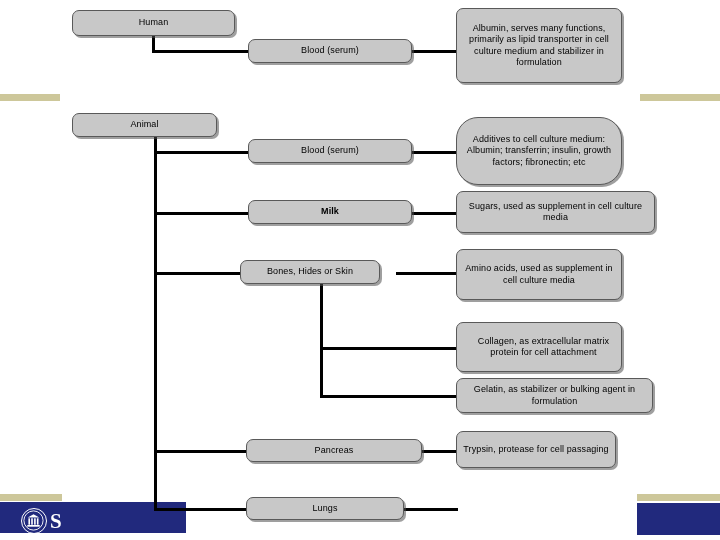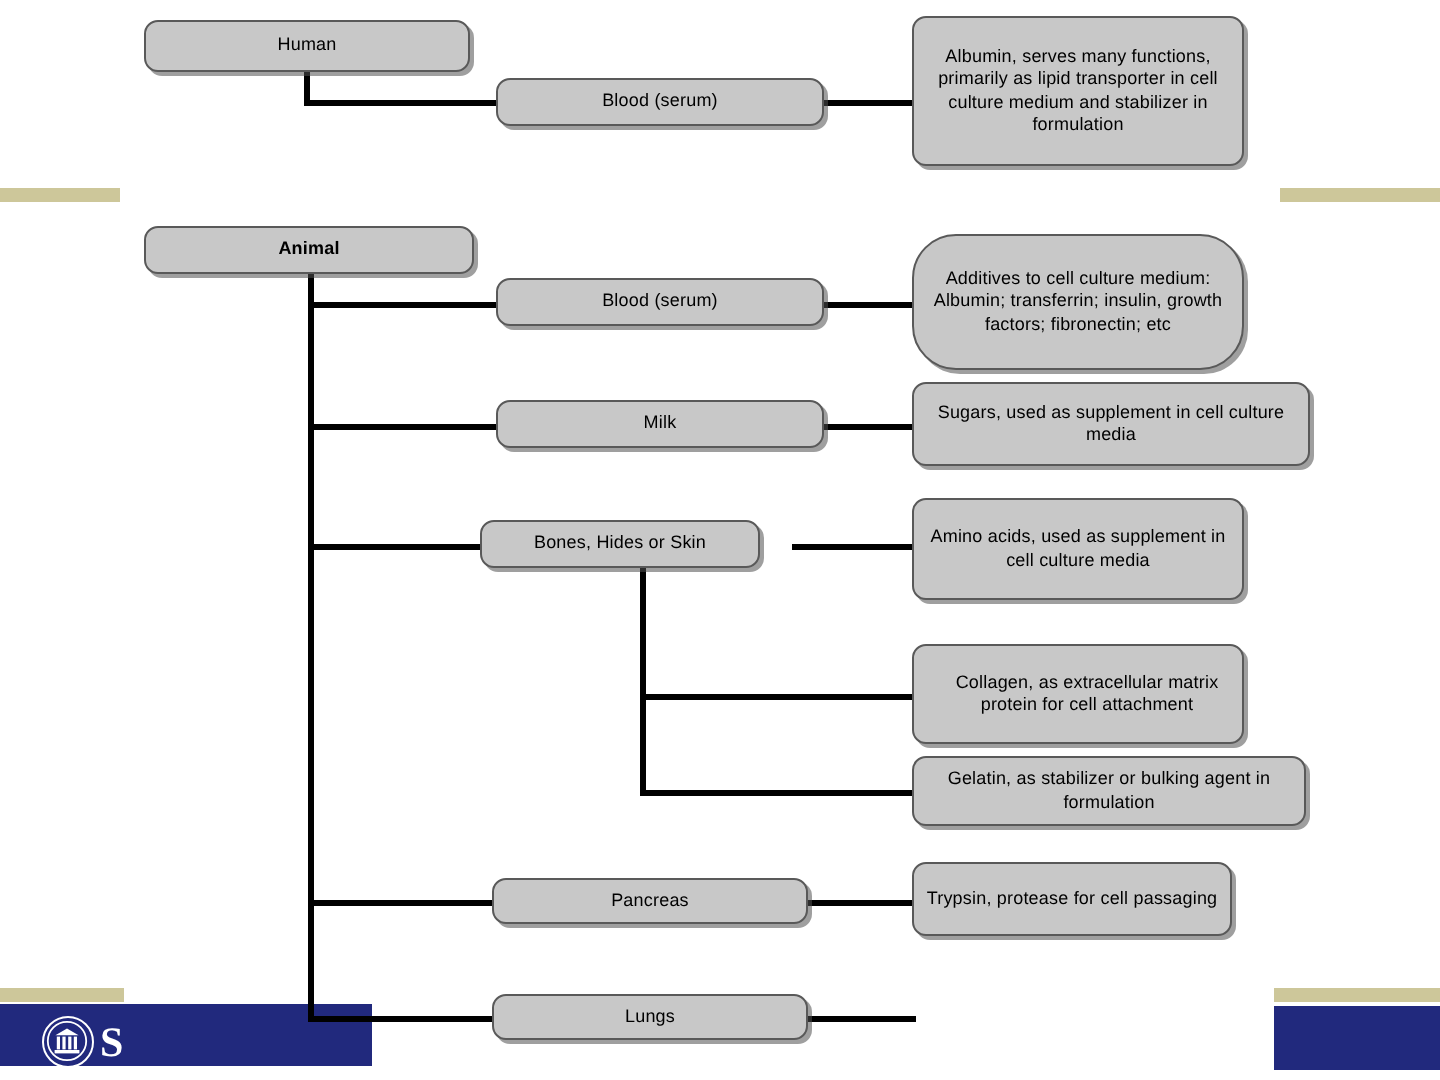--- a/index.html
+++ b/index.html
@@ -143,39 +143,39 @@
 
     <div class="ln ln-h" style="left:154px; top:508px; width:96px;"></div>
     <div class="ln ln-h" style="left:402px; top:508px; width:56px;"></div>
 
     <div class="node" style="left:72px; top:10px; width:163px; height:26px;">Human</div>
 
     <div class="node" style="left:248px; top:39px; width:164px; height:24px;">Blood (serum)</div>
 
     <div class="node" style="left:456px; top:8px; width:166px; height:75px;">Albumin, serves many functions, primarily as lipid transporter in cell culture medium and stabilizer in formulation</div>
 
-    <div class="node" style="left:72px; top:113px; width:165px; height:24px;font-weight:bold;">Animal</div>
+    <div class="node" style="left:72px; top:113px; width:145px; height:24px;">Animal</div>
 
     <div class="node" style="left:248px; top:139px; width:164px; height:24px;">Blood (serum)</div>
 
     <div class="node" style="left:456px; top:117px; width:166px; height:68px;border-radius:22px;">Additives to cell culture medium: Albumin; transferrin; insulin, growth factors; fibronectin; etc</div>
 
-    <div class="node" style="left:248px; top:200px; width:164px; height:24px;">Milk</div>
+    <div class="node" style="left:248px; top:200px; width:164px; height:24px;font-weight:bold;">Milk</div>
 
     <div class="node" style="left:456px; top:191px; width:199px; height:42px;">Sugars, used as supplement in cell culture media</div>
 
     <div class="node" style="left:240px; top:260px; width:140px; height:24px;">Bones, Hides or Skin</div>
 
     <div class="node" style="left:456px; top:249px; width:166px; height:51px;">Amino acids, used as supplement in cell culture media</div>
 
     <div class="node" style="left:456px; top:322px; width:166px; height:50px;padding-left:12px;">Collagen, as extracellular matrix protein for cell attachment</div>
 
     <div class="node" style="left:456px; top:378px; width:197px; height:35px;">Gelatin, as stabilizer or bulking agent in formulation</div>
 
-    <div class="node" style="left:246px; top:439px; width:158px; height:23px;">Pancreas</div>
+    <div class="node" style="left:246px; top:439px; width:176px; height:23px;">Pancreas</div>
 
     <div class="node" style="left:246px; top:497px; width:158px; height:23px;">Lungs</div>
 
     <div class="node" style="left:456px; top:431px; width:160px; height:37px;">Trypsin, protease for cell passaging</div>
 
 
   </div>
 </div>
 
 </body></html>

